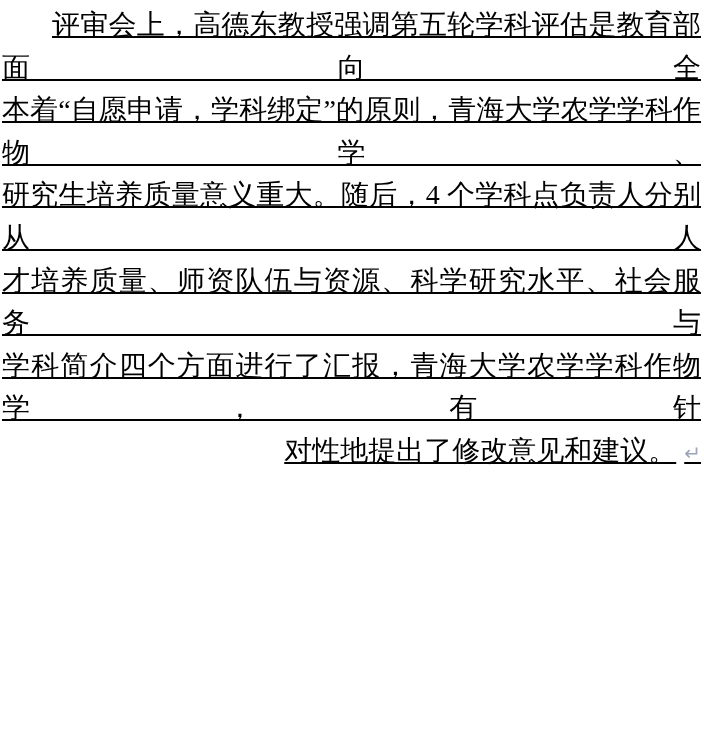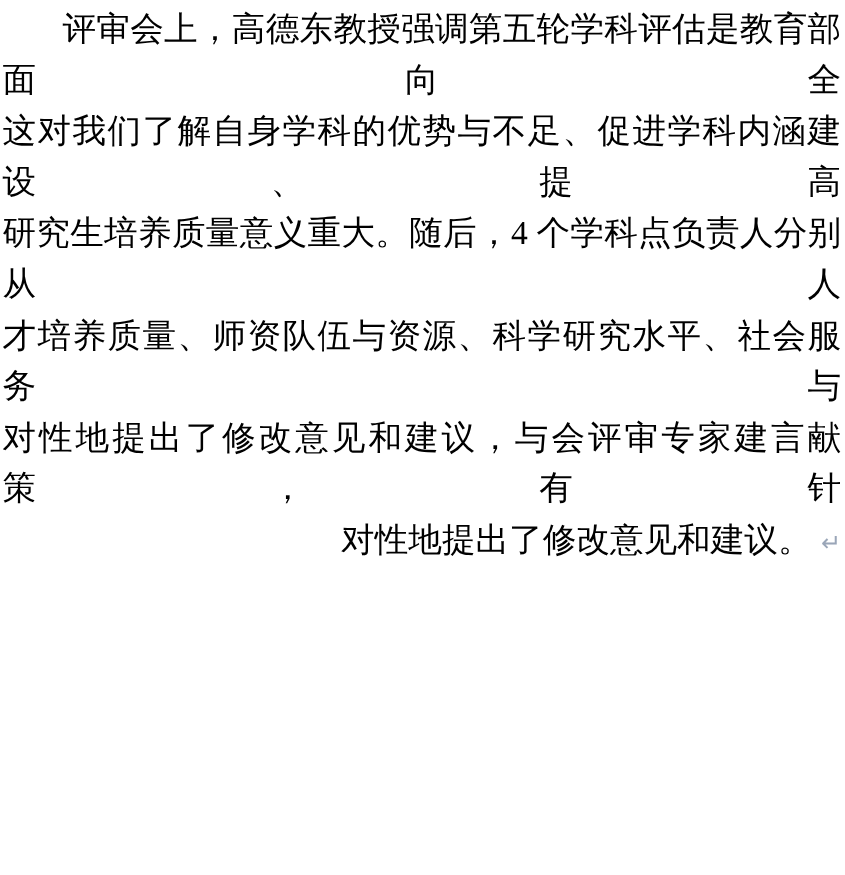--- a/index.html
+++ b/index.html
@@ -15,20 +15,21 @@
   .page {
     box-sizing: border-box;
     width: 704px;
     height: 729px;
     padding: 4px 3px 0 2px;
     font-family: "Liberation Serif", "DejaVu Serif", serif;
     font-size: 28px;
     line-height: 42.6px;
     color: #000000;
     background: #ffffff;
+    text-decoration: underline;
   }
   .line {
     white-space: pre-wrap;
     text-align: right;
   }
   .line.justify {
     text-align: justify;
     text-align-last: justify;
     text-justify: inter-character;
   }
@@ -40,18 +41,18 @@
     font-size: 20px;
     color: #9aa6b8;
     margin-left: 8px;
   }
 </style>
 </head>
 <body>
 
 <div class="page">
     <div class="line justify indent"><span>评审会上，高德东教授强调第五轮学科评估是教育部面向全</span></div>
-    <div class="line justify"><span>这对我们了解自身学科的优势与不足、促进学科内涵建设、提高</span></div>
+    <div class="line justify"><span>本着“自愿申请，学科绑定”的原则，青海大学农学学科作物学、</span></div>
     <div class="line justify"><span>研究生培养质量意义重大。随后，4 个学科点负责人分别从人</span></div>
     <div class="line justify"><span>才培养质量、师资队伍与资源、科学研究水平、社会服务与</span></div>
-    <div class="line justify"><span>对性地提出了修改意见和建议，与会评审专家建言献策，有针</span></div>
+    <div class="line justify"><span>学科简介四个方面进行了汇报，青海大学农学学科作物学，有针</span></div>
     <div class="line"><span>对性地提出了修改意见和建议。</span><span class="para-mark" style="color: rgb(154, 166, 184);">↵</span></div>
   </div>
 
 </body></html>

